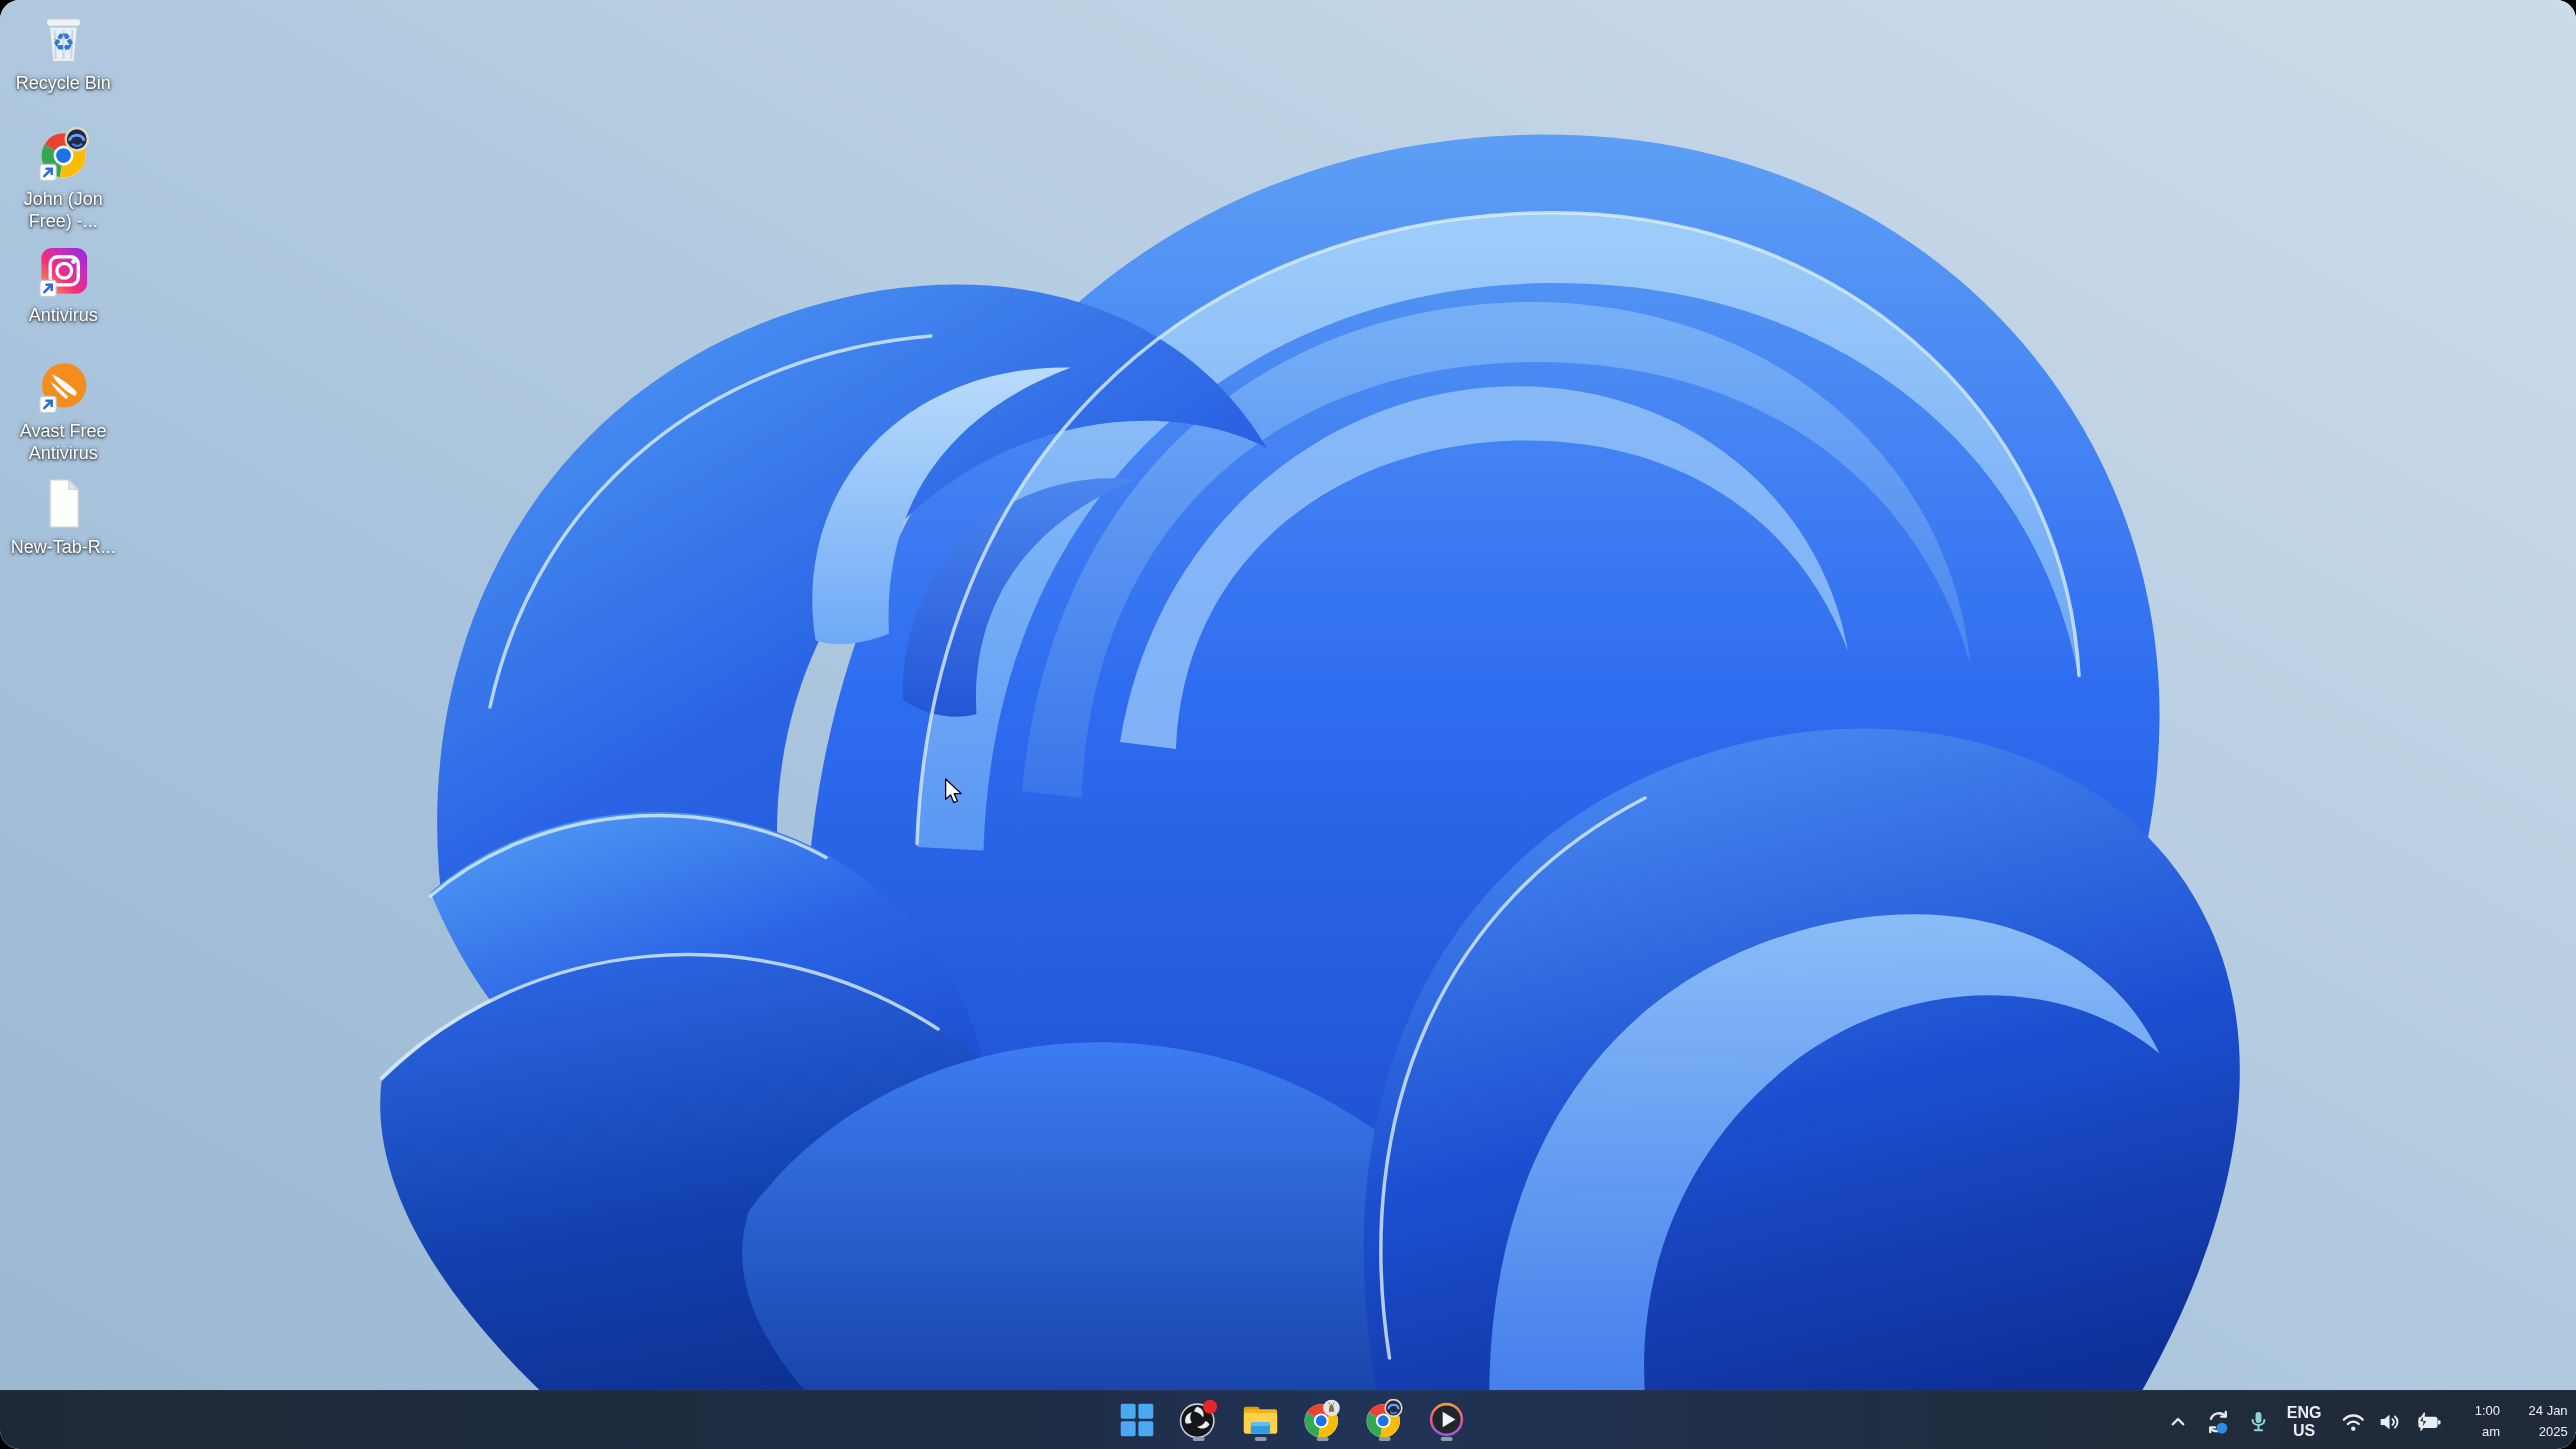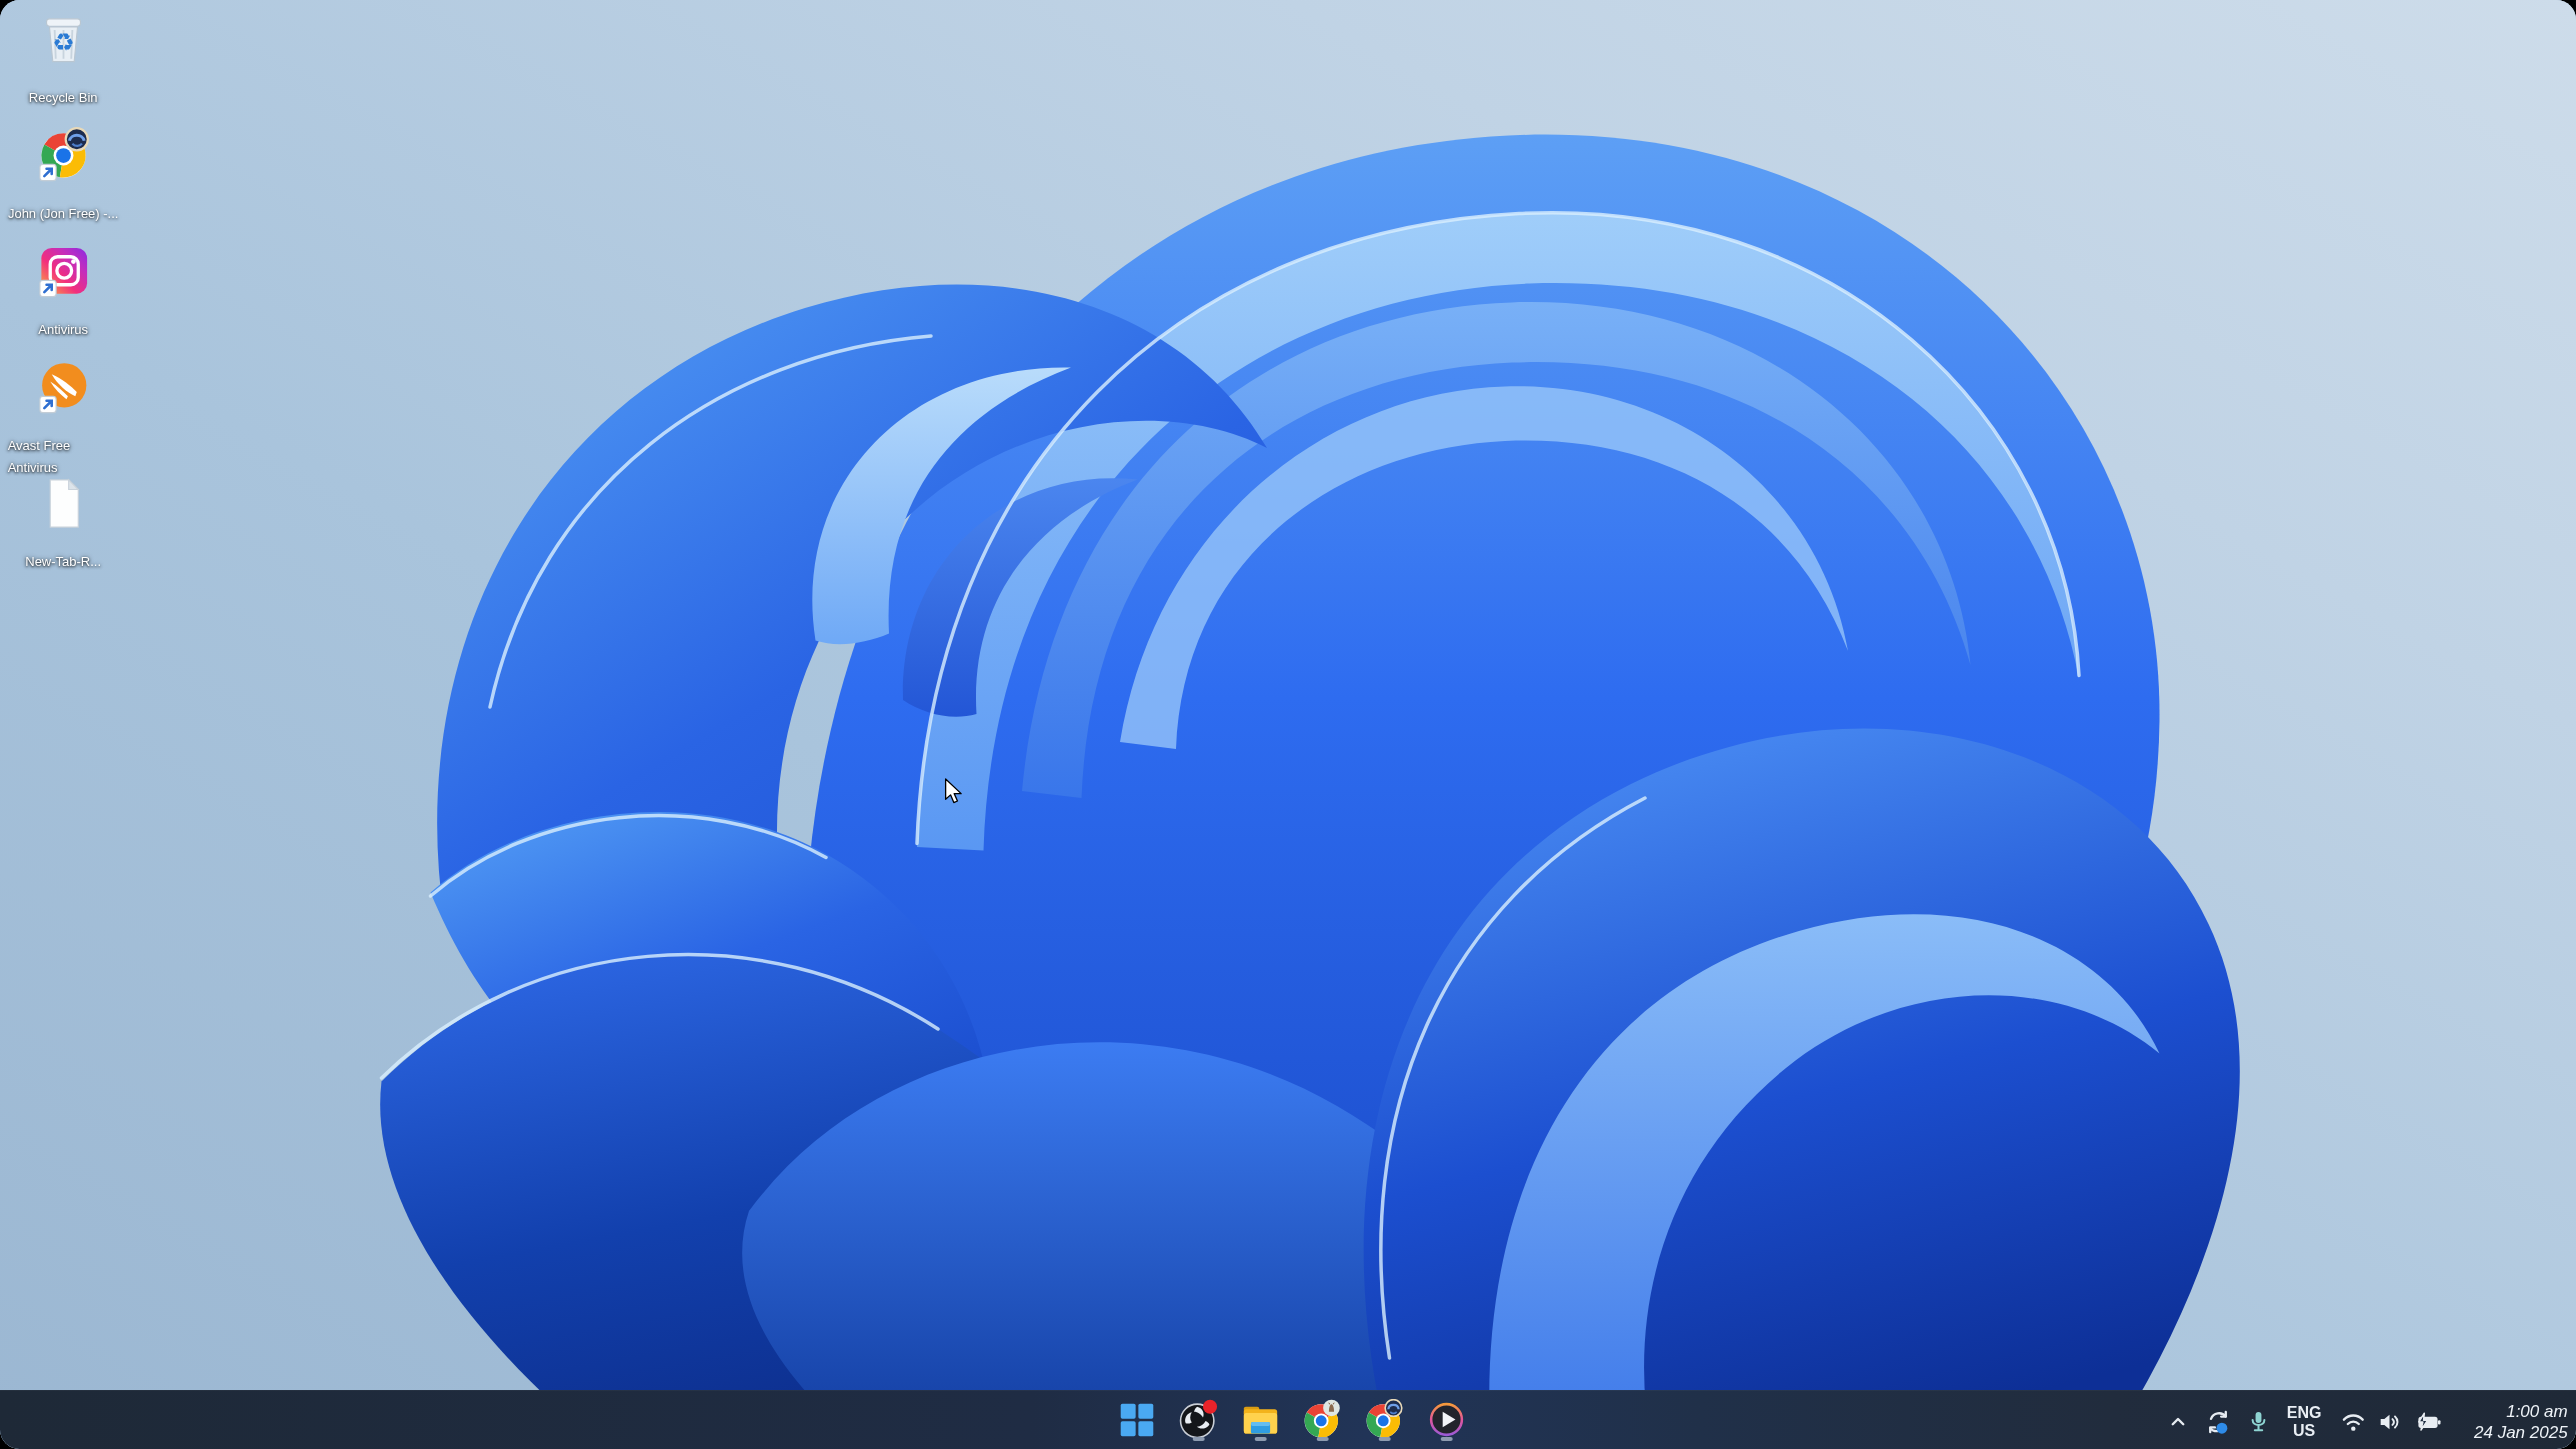--- a/index.html
+++ b/index.html
@@ -9,39 +9,39 @@
     font-family:"Liberation Sans",sans-serif;
   }
   .wallpaper{position:absolute;inset:0;}
   .wallpaper svg{display:block;width:2576px;height:1449px;}
 
   
   .desktop-icons{position:absolute;left:4.2px;top:7px;display:flex;flex-direction:column;}
   .dicon{width:118px;height:116px;display:flex;flex-direction:column;align-items:center;padding-top:2.8px;box-sizing:border-box;}
   .dicon .ic{width:59px;height:59px;position:relative;display:flex;align-items:center;justify-content:center;}
   .dicon .lbl{
-    margin-top:18px;font-size:13px;line-height:22px;color:#fff;max-width:111px;
+    margin-top:3px;font-size:18px;line-height:22px;color:#fff;text-align:center;max-width:111px;
     text-shadow:0 1.4px 2.8px rgba(0,0,0,.9),0 0 5.6px rgba(0,0,0,.45);
   }
 
   
   .taskbar{
     position:absolute;left:0;right:0;bottom:0;height:59px;
     background:linear-gradient(90deg,#1e2937 0%,#1f2c44 40%,#213457 53%,#203049 66%,#212c3d 82%,#1f2937 100%);
     box-shadow:inset 0 0.7px 0 rgba(255,255,255,.05);
   }
   .tb-center{position:absolute;left:1114px;top:0;height:59px;display:flex;align-items:center;gap:17px;}
   .tb-btn{width:45px;height:45px;border-radius:5.6px;position:relative;display:flex;align-items:center;justify-content:center;}
   .tb-btn .pill{position:absolute;bottom:0.7px;left:50%;transform:translateX(-50%);width:12.6px;height:4.2px;border-radius:2.1px;background:#8d9bb0;}
 
   .tray{position:absolute;right:8.4px;top:0;height:63px;display:flex;align-items:center;gap:9.8px;}
   .tray-btn{height:41px;border-radius:5.6px;display:flex;align-items:center;justify-content:center;}
   .lang{display:flex;flex-direction:column;align-items:center;justify-content:center;color:#e9eef4;font-size:16px;line-height:18px;font-weight:600;width:43px;}
   .quick{display:flex;align-items:center;gap:11.2px;padding:0 4.2px;}
-  .clock{display:flex;flex-direction:column;align-items:flex-end;justify-content:center;color:#eef3f8;font-size:17px;line-height:21px;width:112px;text-align:right;font-style:italic;}
+  .clock{display:flex;flex-direction:row;align-items:flex-end;justify-content:center;color:#eef3f8;font-size:13px;line-height:21px;width:112px;text-align:right;}
 
   .cursor{position:absolute;left:944px;top:778px;width:19.6px;height:28px;pointer-events:none;}
 </style>
 </head>
 <body>
 
 <div class="screen">
 
   <div class="wallpaper">
     <svg viewBox="0 0 3680 2070" xmlns="http://www.w3.org/2000/svg">

